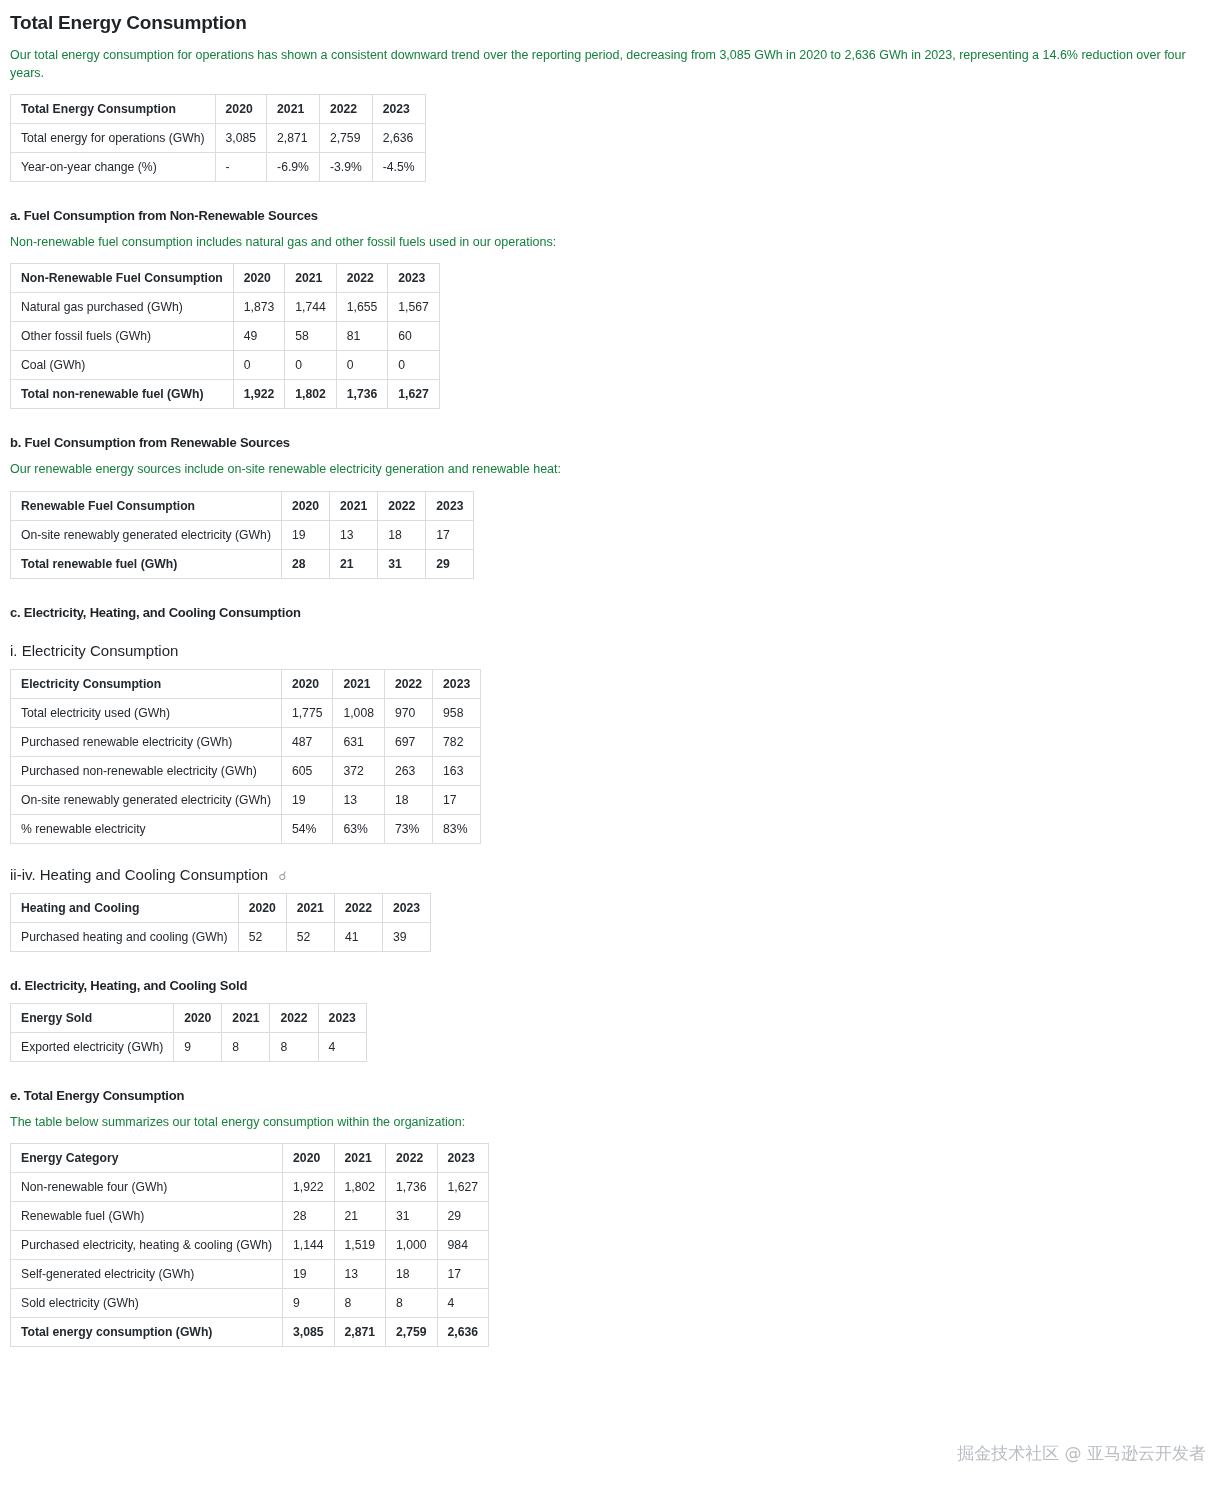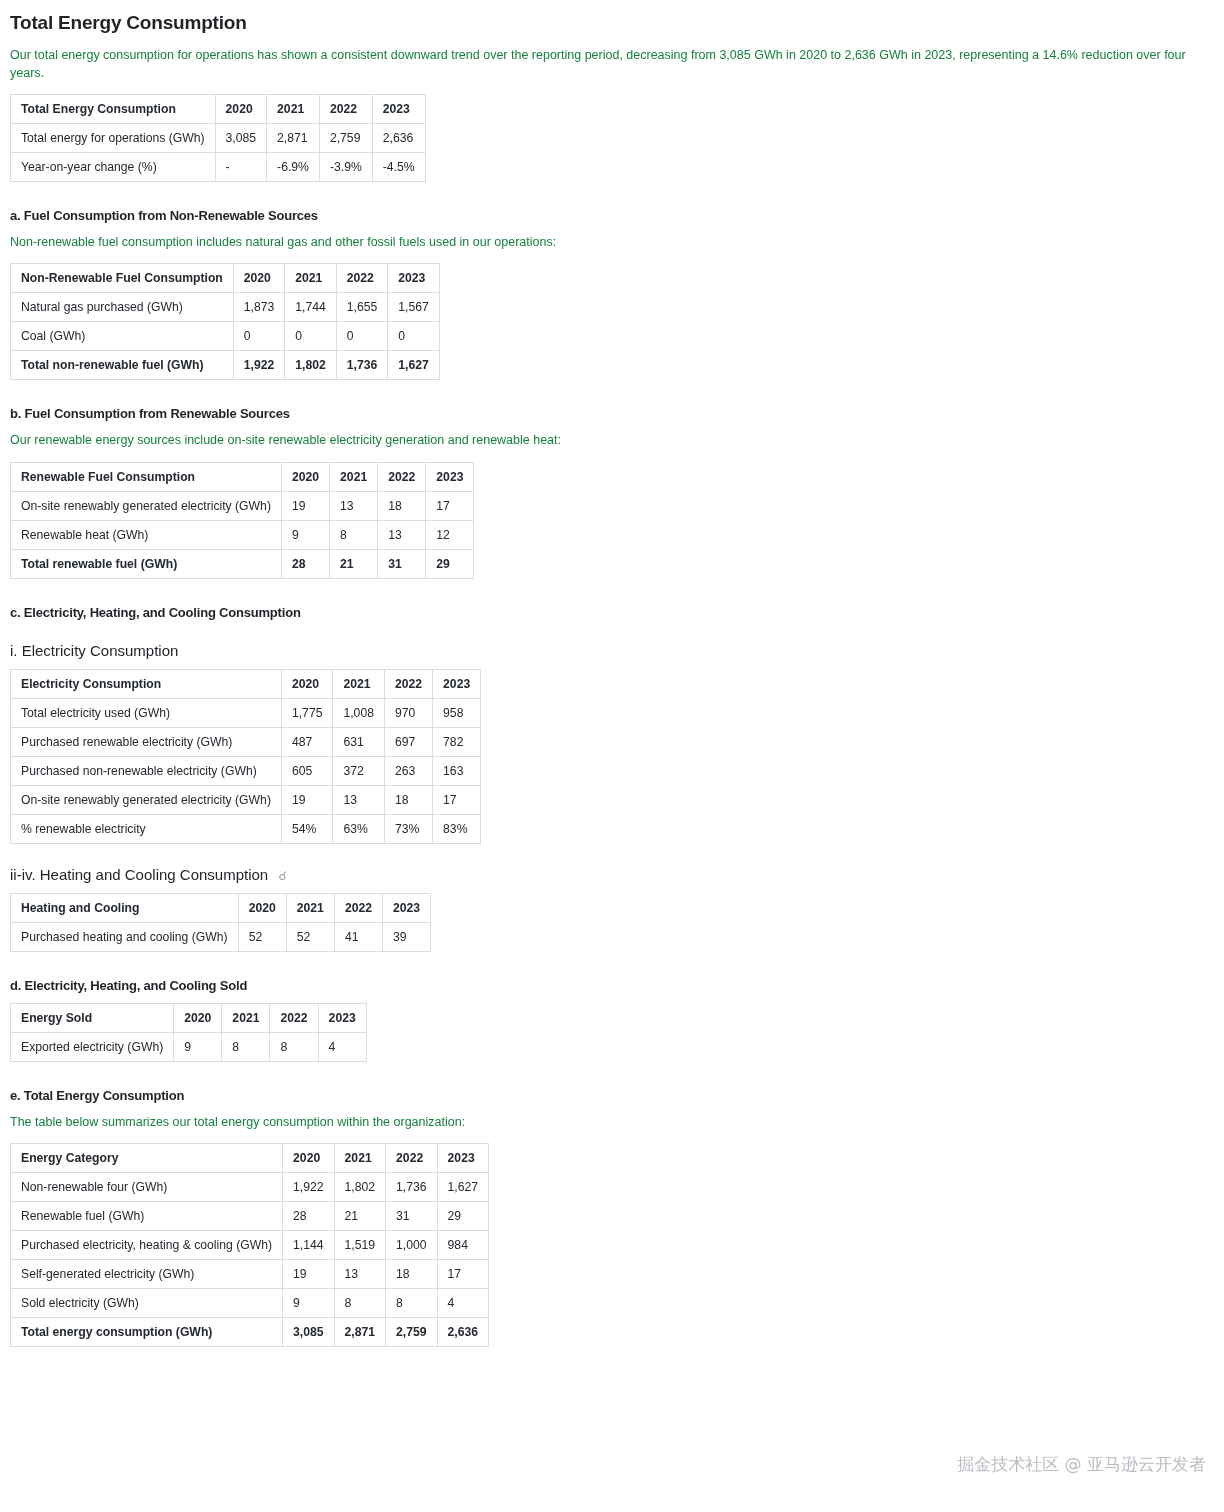--- a/index.html
+++ b/index.html
@@ -72,21 +72,21 @@
     font-weight: bold;
     background: #ffffff;
   }
   table.data tr.total-row td {
     font-weight: bold;
   }
   .col-num { }
   .watermark {
     position: absolute;
     right: 18px;
-    bottom: 36px;
+    bottom: 47px;
     font-size: 17px;
     color: #b9bec4;
     font-family: "DejaVu Sans", sans-serif;
     white-space: nowrap;
   }
 </style>
 </head>
 <body>
 
 <div class="page">
@@ -135,20 +135,27 @@
           <th>2023</th>
         </tr>
       </thead>
       <tbody>
         <tr>
           <td>Natural gas purchased (GWh)</td>
           <td class="col-num">1,873</td>
           <td class="col-num">1,744</td>
           <td class="col-num">1,655</td>
           <td class="col-num">1,567</td>
+        </tr>
+        <tr>
+          <td>Other fossil fuels (GWh)</td>
+          <td class="col-num">49</td>
+          <td class="col-num">58</td>
+          <td class="col-num">81</td>
+          <td class="col-num">60</td>
         </tr>
         <tr>
           <td>Coal (GWh)</td>
           <td class="col-num">0</td>
           <td class="col-num">0</td>
           <td class="col-num">0</td>
           <td class="col-num">0</td>
         </tr>
         <tr class="total-row">
           <td>Total non-renewable fuel (GWh)</td>
@@ -173,27 +180,20 @@
         </tr>
       </thead>
       <tbody>
         <tr>
           <td>On-site renewably generated electricity (GWh)</td>
           <td class="col-num">19</td>
           <td class="col-num">13</td>
           <td class="col-num">18</td>
           <td class="col-num">17</td>
         </tr>
-        <tr>
-          <td>Renewable heat (GWh)</td>
-          <td class="col-num">9</td>
-          <td class="col-num">8</td>
-          <td class="col-num">13</td>
-          <td class="col-num">12</td>
-        </tr>
         <tr class="total-row">
           <td>Total renewable fuel (GWh)</td>
           <td class="col-num">28</td>
           <td class="col-num">21</td>
           <td class="col-num">31</td>
           <td class="col-num">29</td>
         </tr>
       </tbody>
     </table>
 

